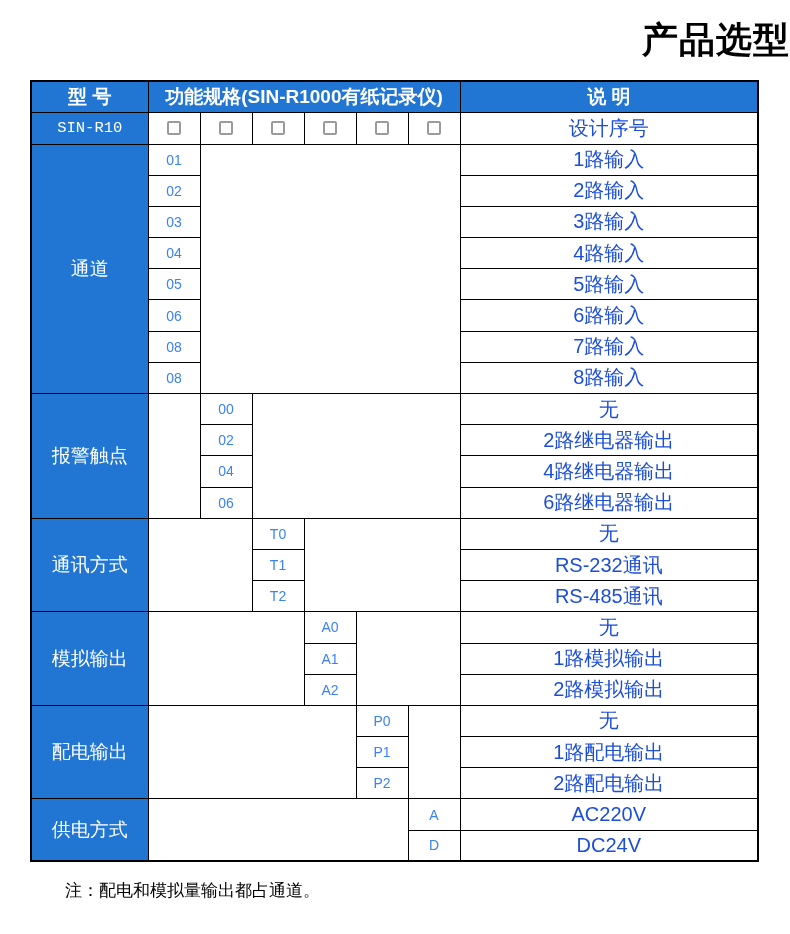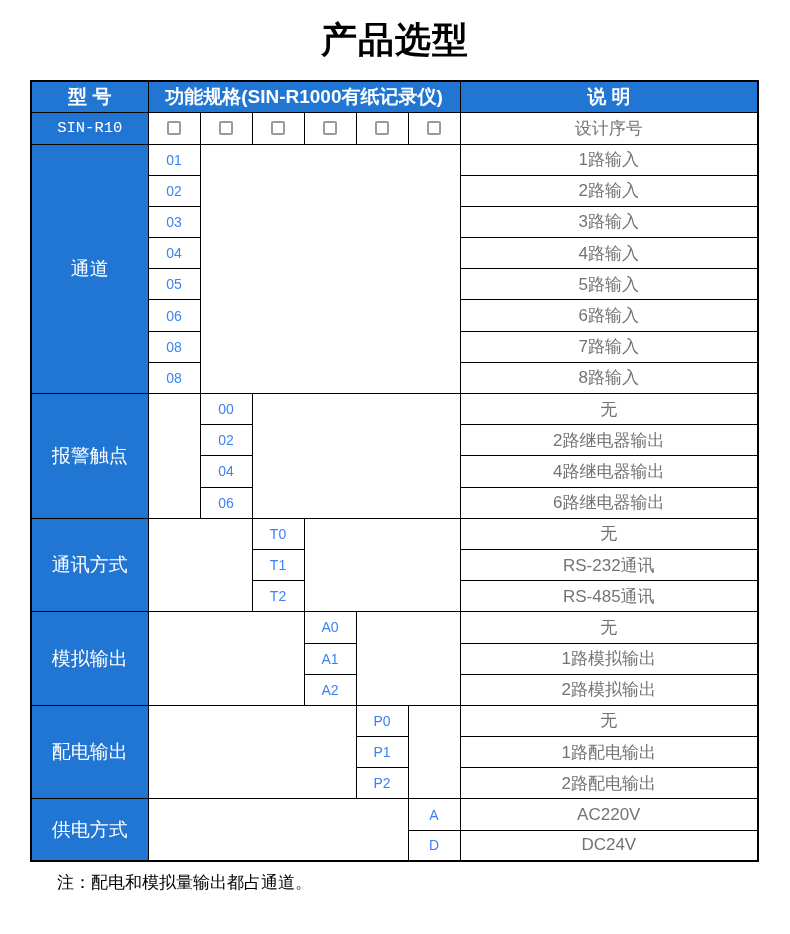--- a/index.html
+++ b/index.html
@@ -2,21 +2,21 @@
 <html style="--accent: #2176D3; --cbgray: #9A9A9A;"><head>
 <meta charset="utf-8">
 <style>
   html,body{margin:0;padding:0;}
   body{
     width:790px;height:934px;position:relative;background:#ffffff;
     font-family:"Liberation Sans",sans-serif;color:#000;
   }
   .title{
     position:absolute;top:16px;left:0;width:100%;margin:0;
-    text-align:center;font-size:36px;font-weight:bold;color:#000;
+    text-align:right;font-size:36px;font-weight:bold;color:#000;
     letter-spacing:1px;
   }
   table.sel{
     position:absolute;left:30px;top:80px;width:727px;
     border-collapse:collapse;table-layout:fixed;
     border:2px solid #000;
   }
   th,td{
     border:1px solid #000;text-align:center;vertical-align:middle;
     padding:0;overflow:hidden;white-space:nowrap;
@@ -25,29 +25,29 @@
   thead th{
     background:var(--accent,#2176d3);color:#fff;
     font-size:19px;font-weight:bold;
   }
   tr.model-row{height:32px;font-family:Liberation Mono, monospace;}
   tbody tr{height:31.2px;}
   td.blue{background:var(--accent,#2176d3);color:#fff;}
   td.model-cell{font-size:15.5px;}
   td.label-cell{font-size:19px;}
   td.code-cell{font-family:Liberation Sans, sans-serif;font-size:14px;color:#3b82f6;}
-  td.desc-cell{font-size:17px;color:#737373;}
+  td.desc-cell{font-size:20px;color:#1d4ed8;}
   td.filler-cell{background:#fff;}
   .checkbox{
     display:inline-block;width:14px;height:14px;box-sizing:border-box;
     border:2px solid var(--cbgray,#9a9a9a);border-radius:2px;background:#fff;
     vertical-align:middle;
   }
   .note{
-    position:absolute;left:57px;top:871px;margin:0;
+    position:absolute;left:57px;top:871px;margin:8px;
     font-size:17px;color:#000;
   }
 </style>
 </head>
 <body>
 
 <h1 class="title">产品选型</h1>
 
 <table class="sel">
   <colgroup>

